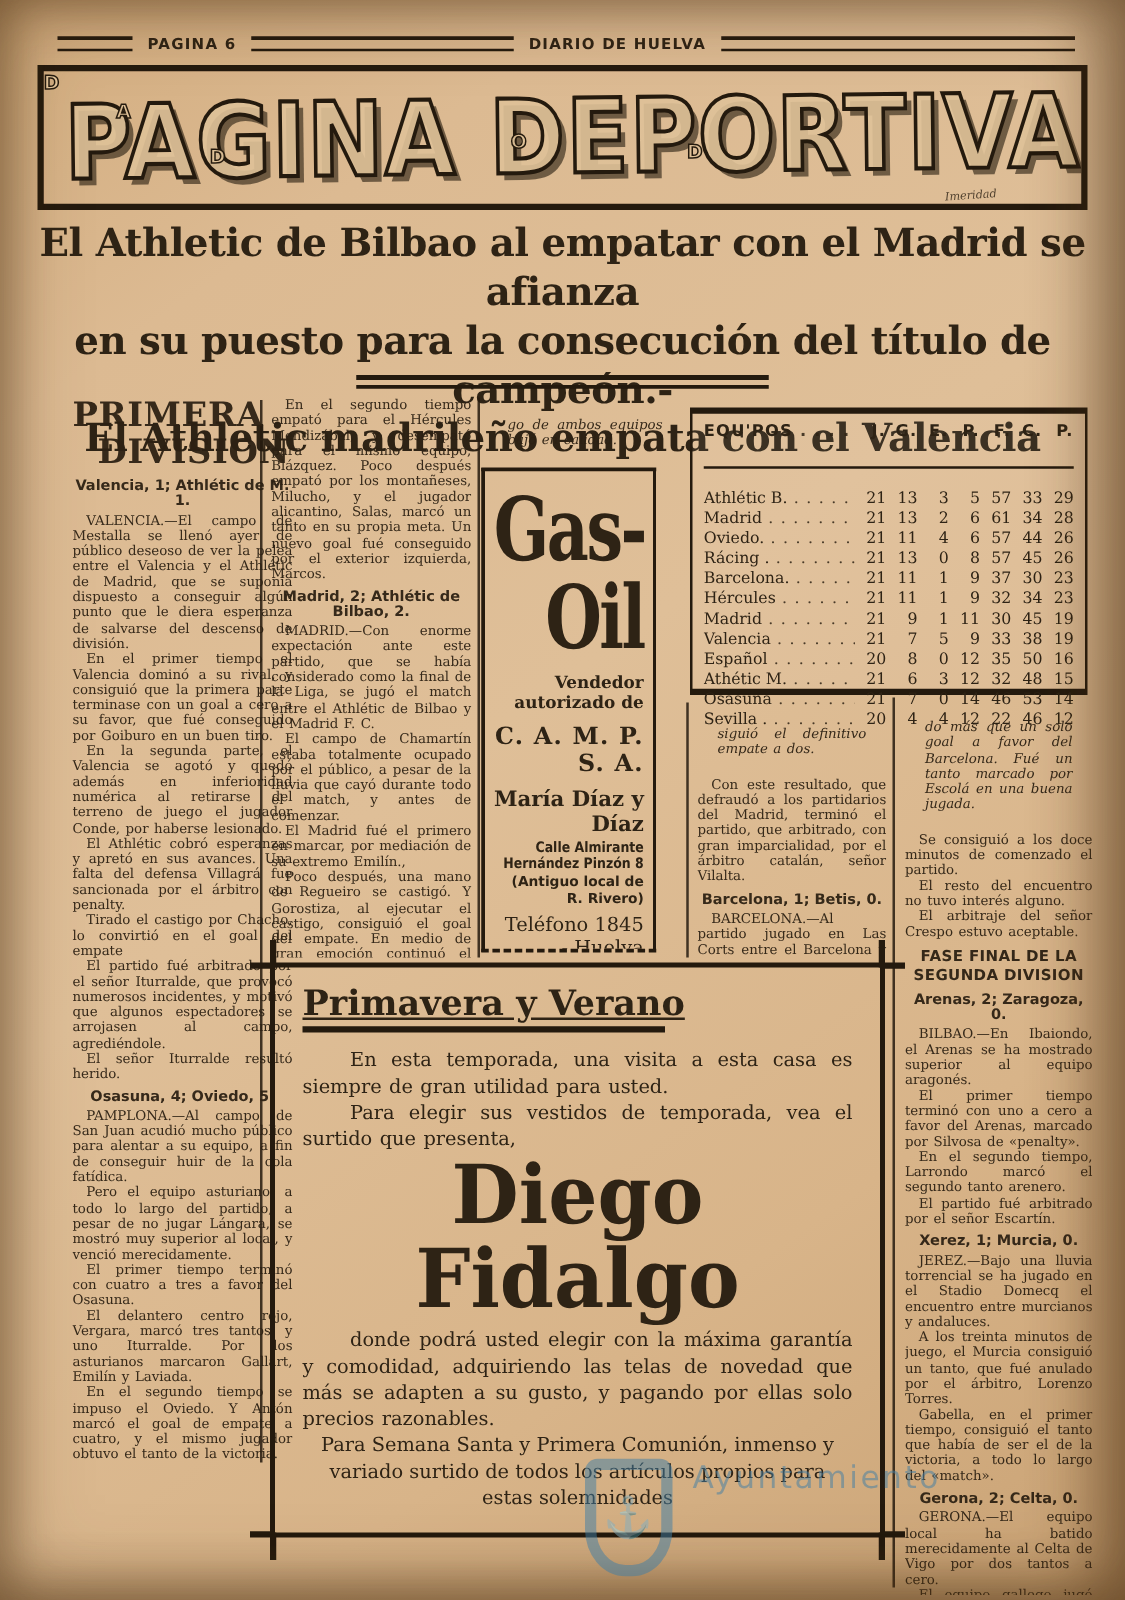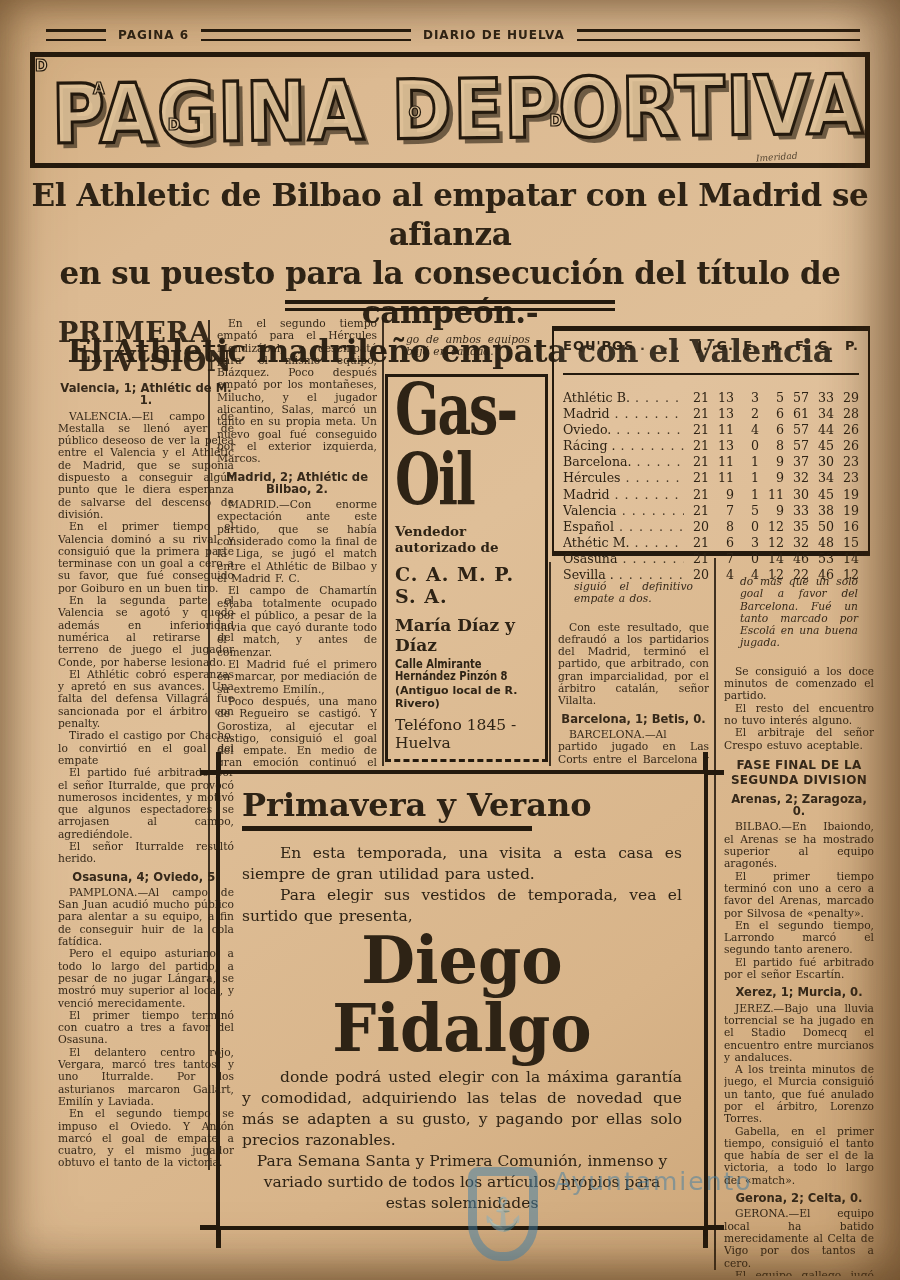--- a/index.html
+++ b/index.html
@@ -55,38 +55,38 @@
     border:2px solid #241a0e;border-top-width:5px;border-bottom-width:5px;padding:5px 9px 4px;background:rgba(255,244,220,.07);}
   .thead{display:flex;align-items:baseline;font-family:"DejaVu Sans",sans-serif;font-weight:bold;font-size:13px;letter-spacing:1px;
     border-bottom:2.5px solid #241a0e;padding:2px 0 20px;}
   .thead .tteam{text-align:center;}
   .trow{display:flex;align-items:baseline;font-size:12.6px;line-height:16.1px;}
   .tteam{flex:1;white-space:nowrap;overflow:hidden;}
   .tteam::after{content:" .  .  .  .  .  .  .  .  .  .  .  .  .  .";letter-spacing:1px;opacity:.85;}
   .tcell{width:25px;text-align:right;flex:none;}
   .tbody{padding-top:15px;}
   
-  .gasoil{position:absolute;left:355px;top:56px;width:163px;height:388px;box-sizing:border-box;
-    border:3px solid #241a0e;border-bottom-style:dashed;padding:0 7px;text-align:left;overflow:hidden;}
+  .gasoil{position:absolute;left:355px;top:56px;width:140px;height:388px;box-sizing:border-box;
+    border:3px solid #241a0e;border-bottom-style:dashed;padding:15px 7px;text-align:right;overflow:hidden;}
   .gas-title{font-weight:900;font-size:52px;line-height:52px;letter-spacing:-2px;margin:16px 0 26px;transform:scaleY(1.35);}
   .gas-vend{font-weight:bold;font-size:13.5px;margin:4px 0 8px;}
   .gas-campsa{font-weight:bold;font-size:19px;letter-spacing:1px;margin:2px 0 8px;}
   .gas-name{font-weight:bold;font-size:17px;margin:2px 0 4px;}
   .gas-addr{font-family:"DejaVu Sans",sans-serif;font-weight:900;font-size:10px;transform:scaleY(1.15);margin:2px 0;}
   .gas-former{font-family:"DejaVu Sans",sans-serif;font-weight:900;font-size:11px;margin:3px 0 6px;}
   .gas-phone{font-size:15.5px;margin:4px 0 2px;}
   
   .fidalgo{position:absolute;left:186px;top:452px;width:492px;height:460px;box-sizing:border-box;
     border:4px solid #241a0e;padding:10px 22px;overflow:visible;}
   .xt{position:absolute;background:#241a0e;}
   .xt.tl-h{left:-20px;top:-4px;width:20px;height:5px;} .xt.tl-v{left:-4px;top:-22px;width:5px;height:22px;}
   .xt.tr-h{right:-20px;top:-4px;width:20px;height:5px;} .xt.tr-v{right:-4px;top:-22px;width:5px;height:22px;}
   .xt.bl-h{left:-20px;bottom:-4px;width:20px;height:5px;} .xt.bl-v{left:-4px;bottom:-22px;width:5px;height:22px;}
   .xt.br-h{right:-20px;bottom:-4px;width:20px;height:5px;} .xt.br-v{right:-4px;bottom:-22px;width:5px;height:22px;}
-  .fid-title{font-weight:bold;font-size:32px;margin:2px 0 0;}
+  .fid-title{font-weight:bold;font-size:28px;margin:2px 0 0;text-decoration:underline;}
   .fid-title-rule{width:290px;height:5px;background:#241a0e;margin:2px 0 12px;}
   .fid-paras .b-p,.fid-paras2 .b-p{font-size:15.5px;line-height:21px;text-indent:38px;}
   .fid-paras2 .b-pc{font-size:15.5px;line-height:21px;text-align:center;margin:0;}
   .fid-brand{font-weight:bold;font-size:62px;line-height:64px;text-align:center;letter-spacing:0;margin:4px 0 8px;transform:scaleY(1.05);}
   
   .watermark{position:absolute;left:468px;top:1148px;width:430px;height:132px;display:flex;align-items:center;gap:16px;
     color:#3f7ea6;opacity:.5;pointer-events:none;z-index:5;}
   .wm-shield{flex:none;width:70px;height:94px;border:9px solid currentColor;box-sizing:border-box;
     border-radius:10px 10px 46% 46% / 10px 10px 40% 40%;display:flex;align-items:center;justify-content:center;font-size:32px;}
   .wm-text .l1{font-family:"DejaVu Sans",sans-serif;font-size:25px;letter-spacing:2px;}

